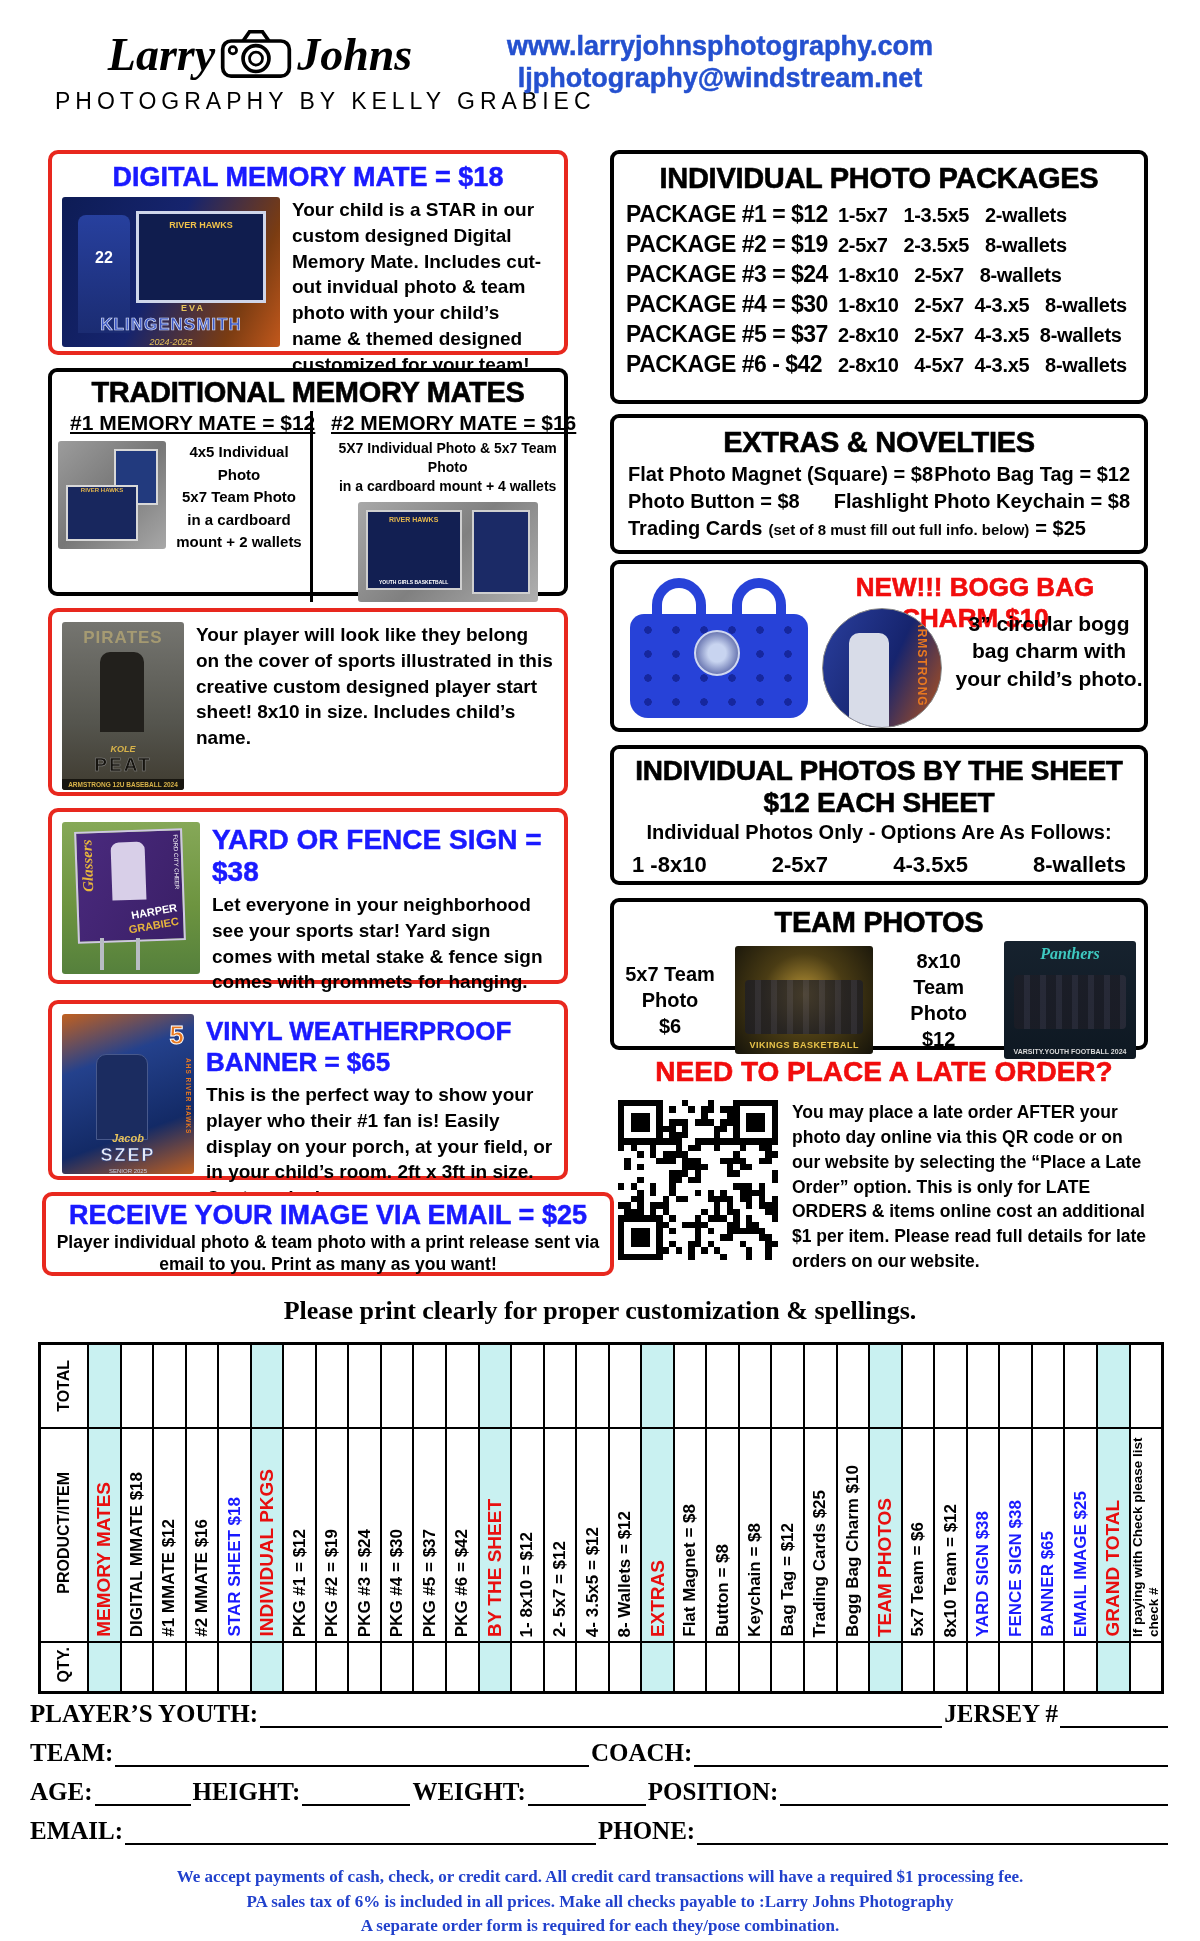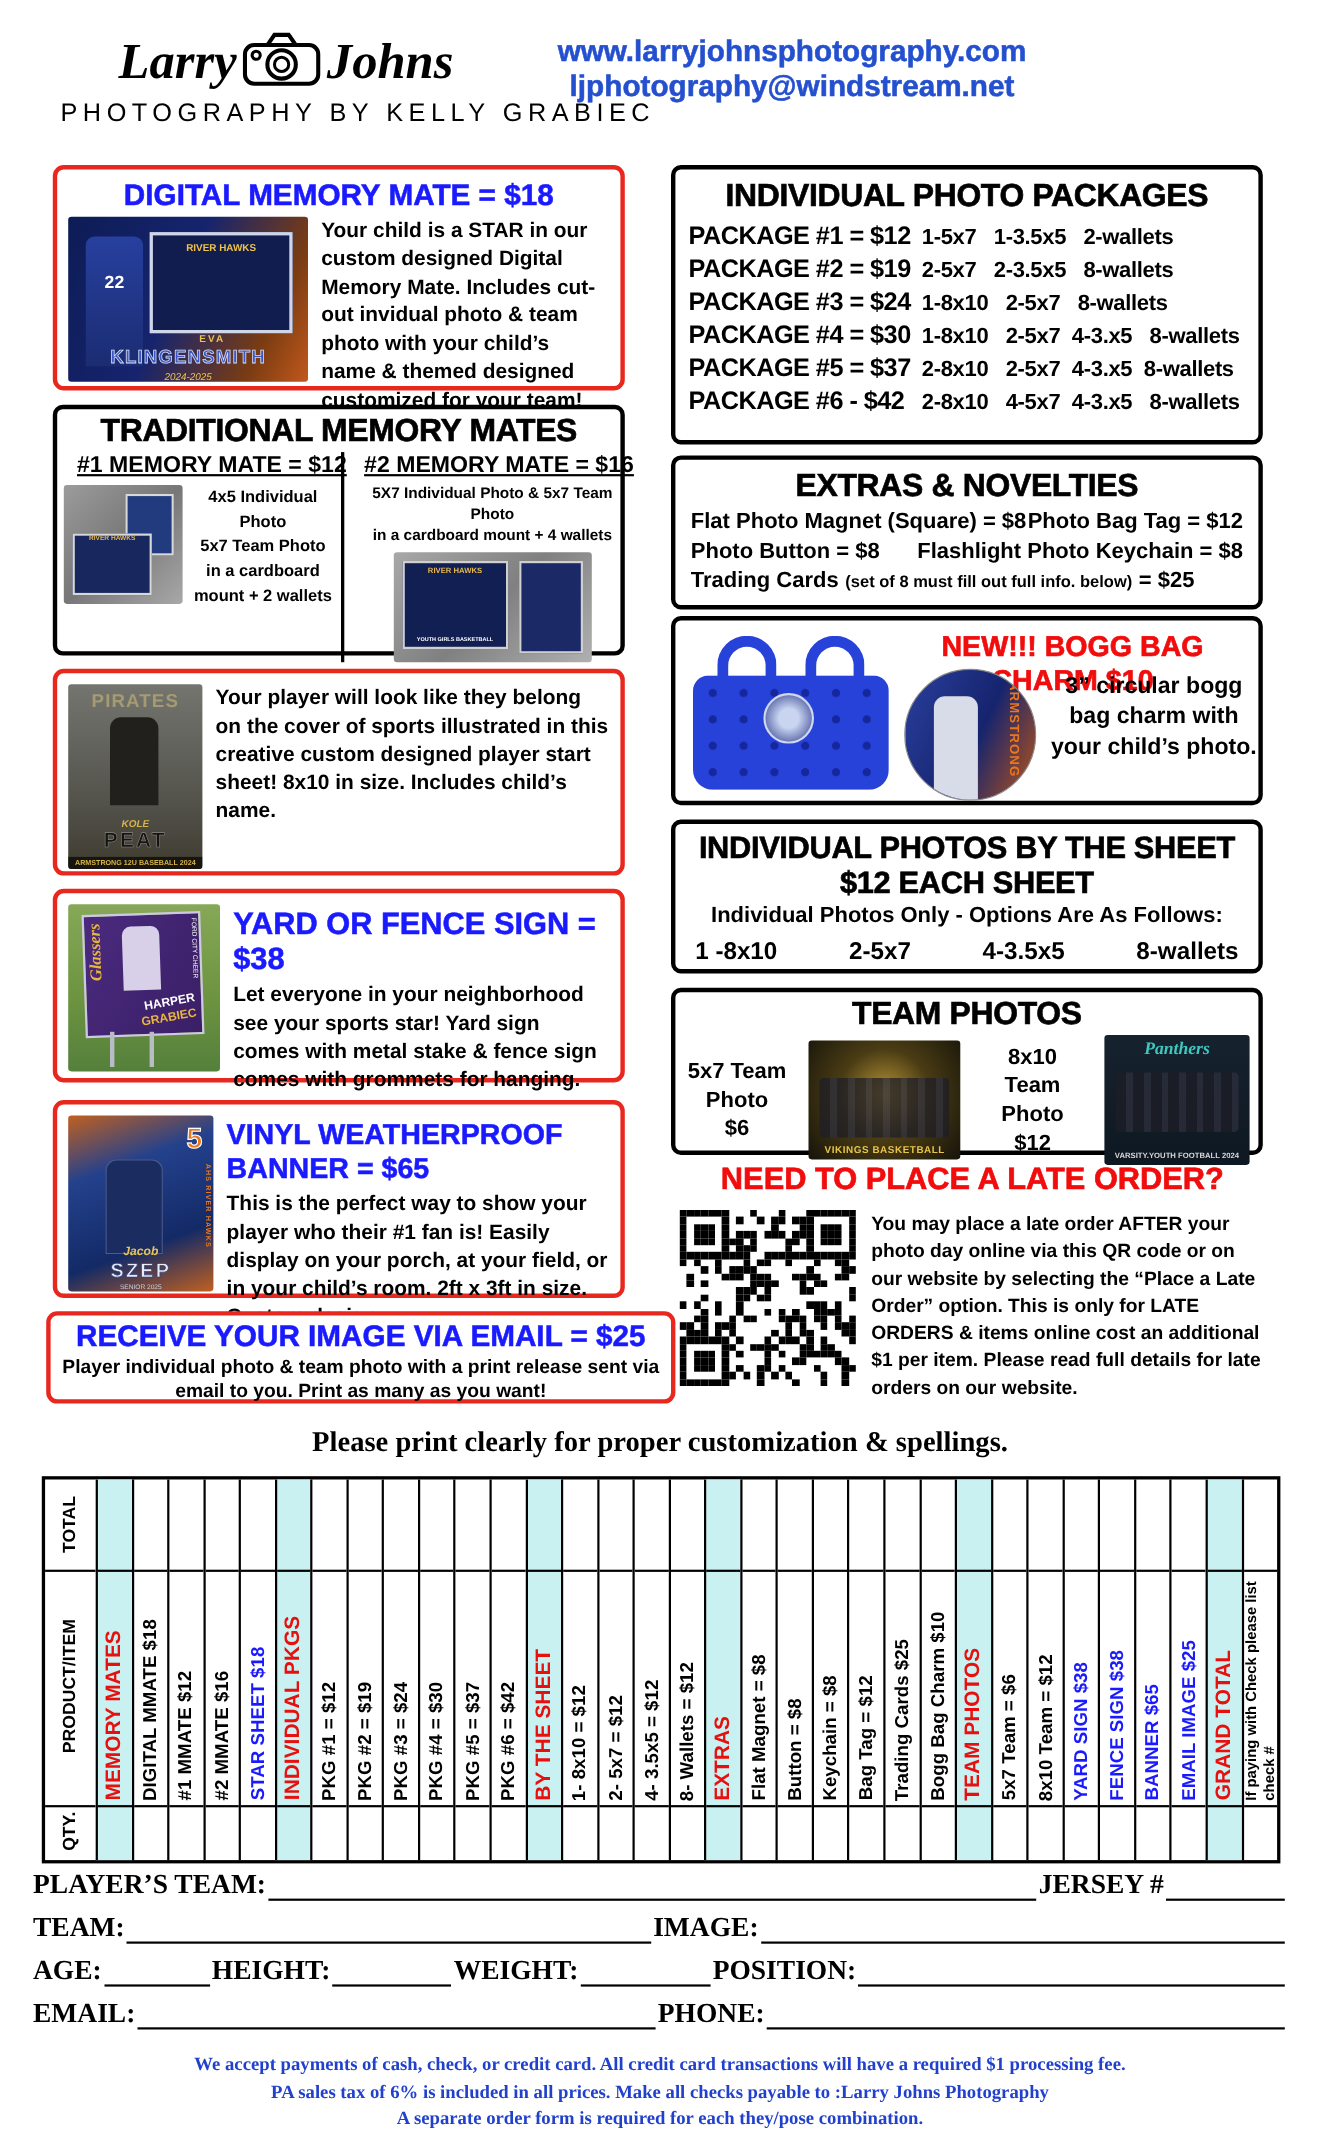--- a/index.html
+++ b/index.html
@@ -925,29 +925,29 @@
         <div class="band total"></div>
         <div class="band label">
           <span class="vlab">If paying with Check please list check #</span>
         </div>
         <div class="band qty"></div>
       </div>
     </div>
 
   <div class="abs fields">
     <div class="frow">
-      <span class="flabel">PLAYER’S TEAM:</span>
+      <span class="flabel">PLAYER’S YOUTH:</span>
       <span class="ffill"></span>
       <span class="flabel">JERSEY #</span>
       <span class="ffill fix110"></span>
     </div>
     <div class="frow">
       <span class="flabel">TEAM:</span>
       <span class="ffill"></span>
-      <span class="flabel">IMAGE:</span>
+      <span class="flabel">COACH:</span>
       <span class="ffill"></span>
     </div>
     <div class="frow">
       <span class="flabel">AGE:</span>
       <span class="ffill fix100"></span>
       <span class="flabel">HEIGHT:</span>
       <span class="ffill fix110"></span>
       <span class="flabel">WEIGHT:</span>
       <span class="ffill fix120"></span>
       <span class="flabel">POSITION:</span>

